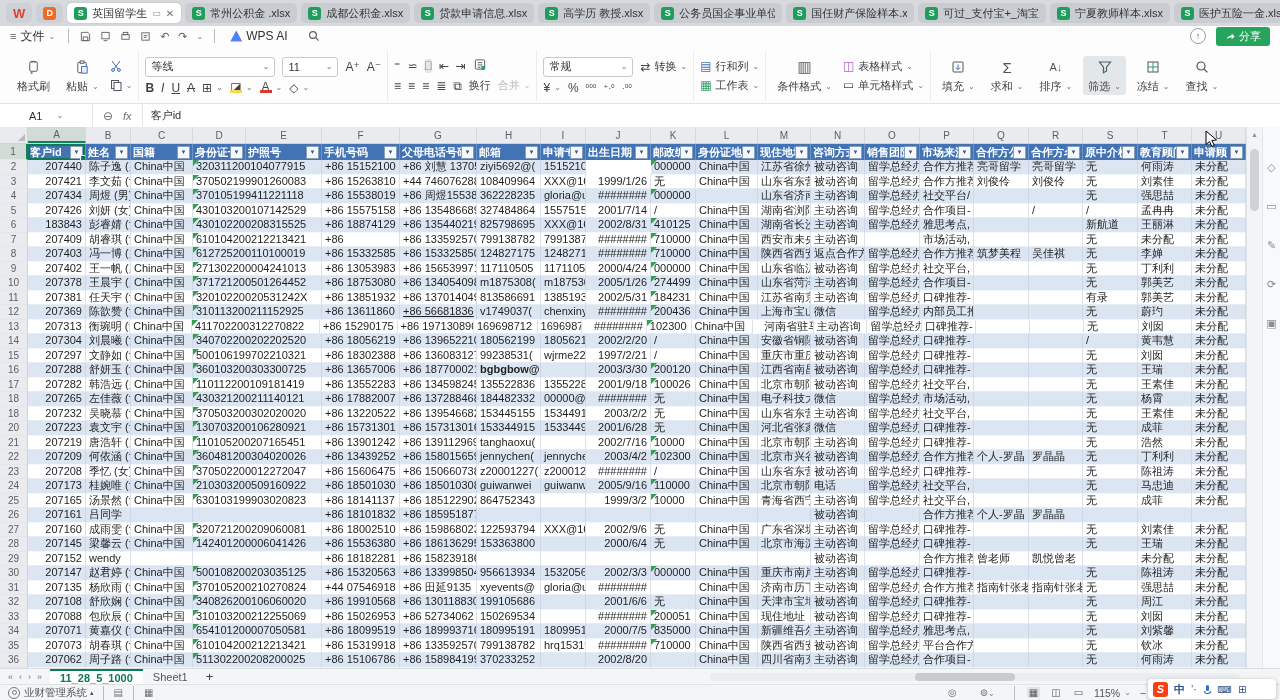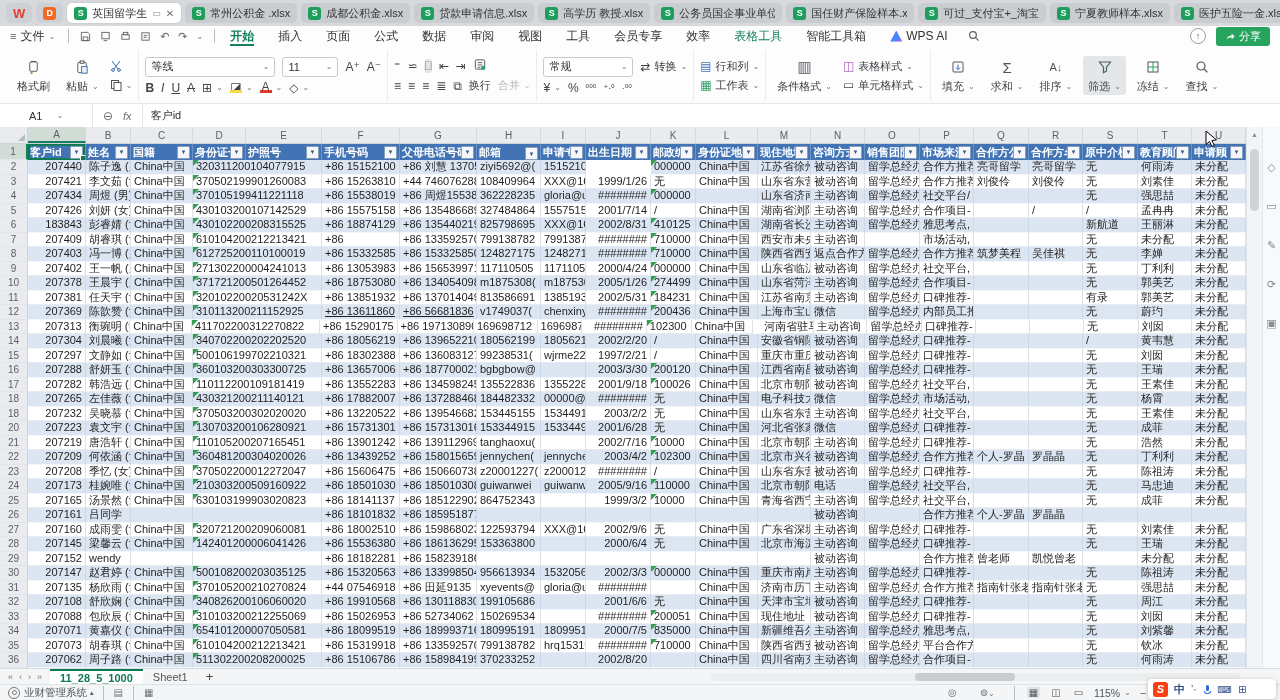--- a/index.html
+++ b/index.html
@@ -232,34 +232,20 @@
         </svg>
       <svg width="11" height="11" viewBox="0 0 12 12">
           <rect x="2" y="2" width="8" height="8" fill="none" stroke="#5f6368"></rect>
           <path d="M4 5h4M4 7h3" stroke="#5f6368"></path>
         </svg>
       <span>↶</span>
       <span>↷</span>
       <span class="caret">⌄</span>
     </span>
     <span class="vsep"></span>
-    <div class="menu-tabs" id="menuTabs">
-        <span class="mtab active">开始</span>
-        <span class="mtab">插入</span>
-        <span class="mtab">页面</span>
-        <span class="mtab">公式</span>
-        <span class="mtab">数据</span>
-        <span class="mtab">审阅</span>
-        <span class="mtab">视图</span>
-        <span class="mtab">工具</span>
-        <span class="mtab">会员专享</span>
-        <span class="mtab">效率</span>
-        <span class="mtab accent">表格工具</span>
-        <span class="mtab">智能工具箱</span>
-      </div>
     <span class="mtab">
         <span class="ai-logo"></span>
         <span>WPS AI</span>
       </span>
     <svg class="search" width="12" height="12" viewBox="0 0 12 12">
         <circle cx="5" cy="5" r="3.4" fill="none" stroke="#5f6368" stroke-width="1.2"></circle>
         <path d="M7.6 7.6l3 3" stroke="#5f6368" stroke-width="1.2"></path>
       </svg>
     <div class="right">
       <span class="upl">↑</span>
@@ -583,21 +569,21 @@
           <span class="fbtn">▼</span>
         </div>
         <div class="hcell" style="width: 78px;">
           <span style="overflow: hidden;">手机号码</span>
           <span class="fbtn">▼</span>
         </div>
         <div class="hcell" style="width: 77px;">
           <span style="overflow: hidden;">父母电话号码</span>
           <span class="fbtn">▼</span>
         </div>
-        <div class="hcell" style="width: 64px; align-items: flex-end;">
+        <div class="hcell" style="width: 64px;">
           <span style="overflow: hidden;">邮箱</span>
           <span class="fbtn">▼</span>
         </div>
         <div class="hcell" style="width: 45px;">
           <span style="overflow: hidden;">申请专用</span>
           <span class="fbtn">▼</span>
         </div>
         <div class="hcell" style="width: 65px;">
           <span style="overflow: hidden;">出生日期</span>
           <span class="fbtn">▼</span>
@@ -876,21 +862,21 @@
         <div class="cell" style="width: 55px;">有录</div>
         <div class="cell" style="width: 54px;">郭美艺</div>
         <div class="cell" style="width: 54px;">未分配</div>
       </div>
       <div class="grow band">
         <div class="rnum">12</div>
         <div class="cell ra" style="width: 58px;">207369</div>
         <div class="cell" style="width: 45px;">陈歆赞 (女</div>
         <div class="cell" style="width: 62px;">China中国</div>
         <div class="cell tri" style="width: 129px;">310113200211152925</div>
-        <div class="cell" style="width: 78px; text-decoration: underline;">+86 13611860</div>
+        <div class="cell" style="width: 78px;">+86 13611860</div>
         <div class="cell" style="width: 77px; text-decoration: underline;">+86 56681836</div>
         <div class="cell" style="width: 64px;">v1749037(</div>
         <div class="cell" style="width: 45px;">chenxinyur</div>
         <div class="cell ra" style="width: 65px;">########</div>
         <div class="cell tri" style="width: 45px;">200436</div>
         <div class="cell" style="width: 62px;">China中国</div>
         <div class="cell" style="width: 53px;">上海市宝山</div>
         <div class="cell" style="width: 54px;">微信</div>
         <div class="cell" style="width: 55px;">留学总经办</div>
         <div class="cell" style="width: 54px;">内部员工推</div>
@@ -970,21 +956,21 @@
         <div class="cell" style="width: 54px;">未分配</div>
       </div>
       <div class="grow band">
         <div class="rnum">16</div>
         <div class="cell ra" style="width: 58px;">207288</div>
         <div class="cell" style="width: 45px;">舒妍玉 (女</div>
         <div class="cell" style="width: 62px;">China中国</div>
         <div class="cell tri" style="width: 129px;">360103200303300725</div>
         <div class="cell" style="width: 78px;">+86 13657006</div>
         <div class="cell" style="width: 77px;">+86 1877000215</div>
-        <div class="cell" style="width: 64px;">bgbgbow@</div>
+        <div class="cell" style="width: 64px; font-weight: bold;">bgbgbow@</div>
         <div class="cell" style="width: 45px;"></div>
         <div class="cell ra" style="width: 65px;">2003/3/30</div>
         <div class="cell tri" style="width: 45px;">200120</div>
         <div class="cell" style="width: 62px;">China中国</div>
         <div class="cell" style="width: 53px;">江西省南昌</div>
         <div class="cell" style="width: 54px;">被动咨询</div>
         <div class="cell" style="width: 55px;">留学总经办</div>
         <div class="cell" style="width: 54px;">口碑推荐-</div>
         <div class="cell" style="width: 55px;"></div>
         <div class="cell" style="width: 54px;"></div>

